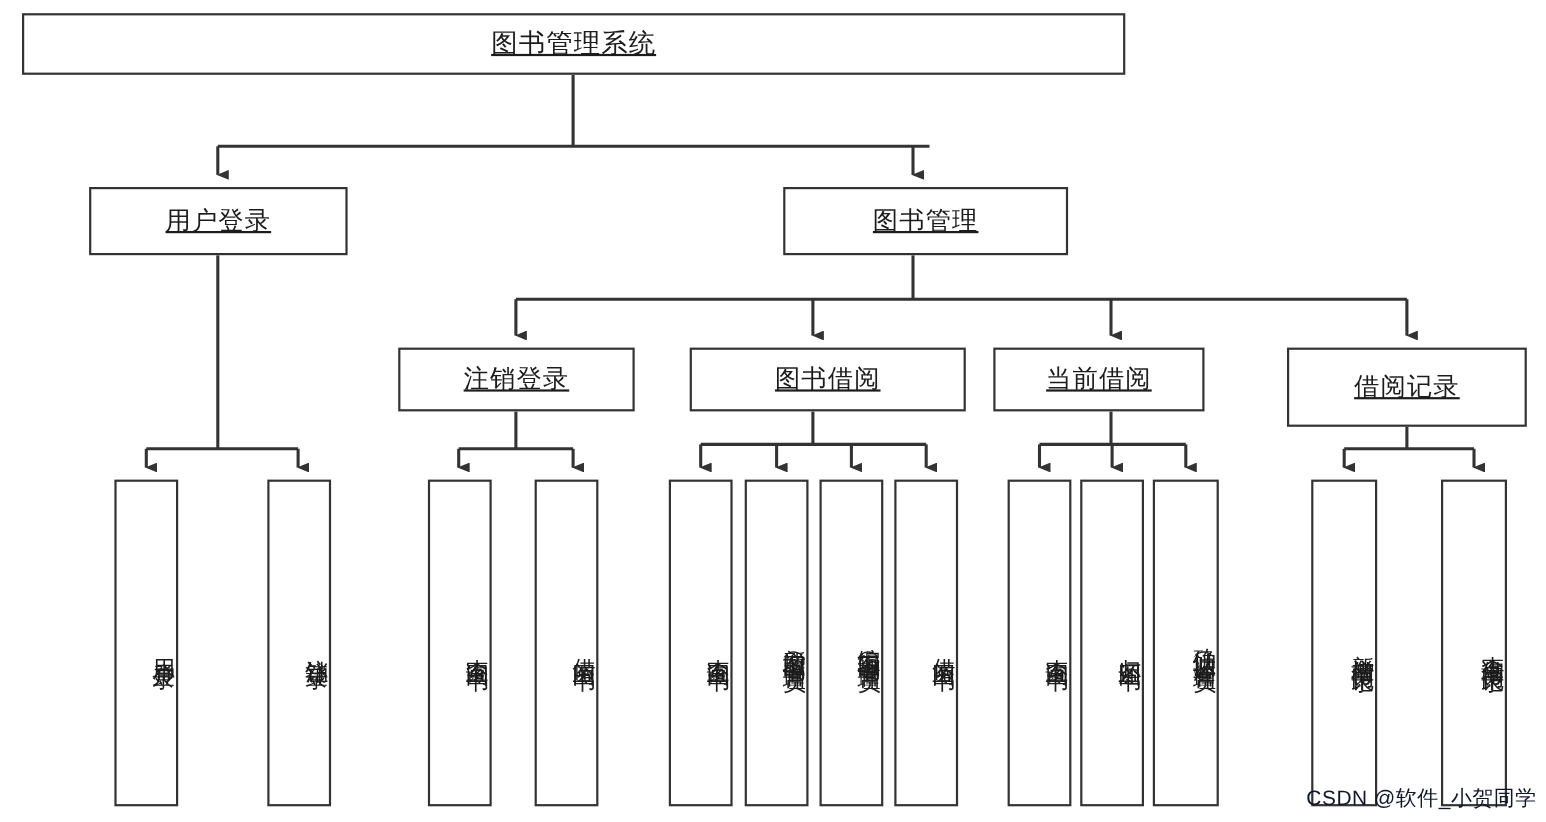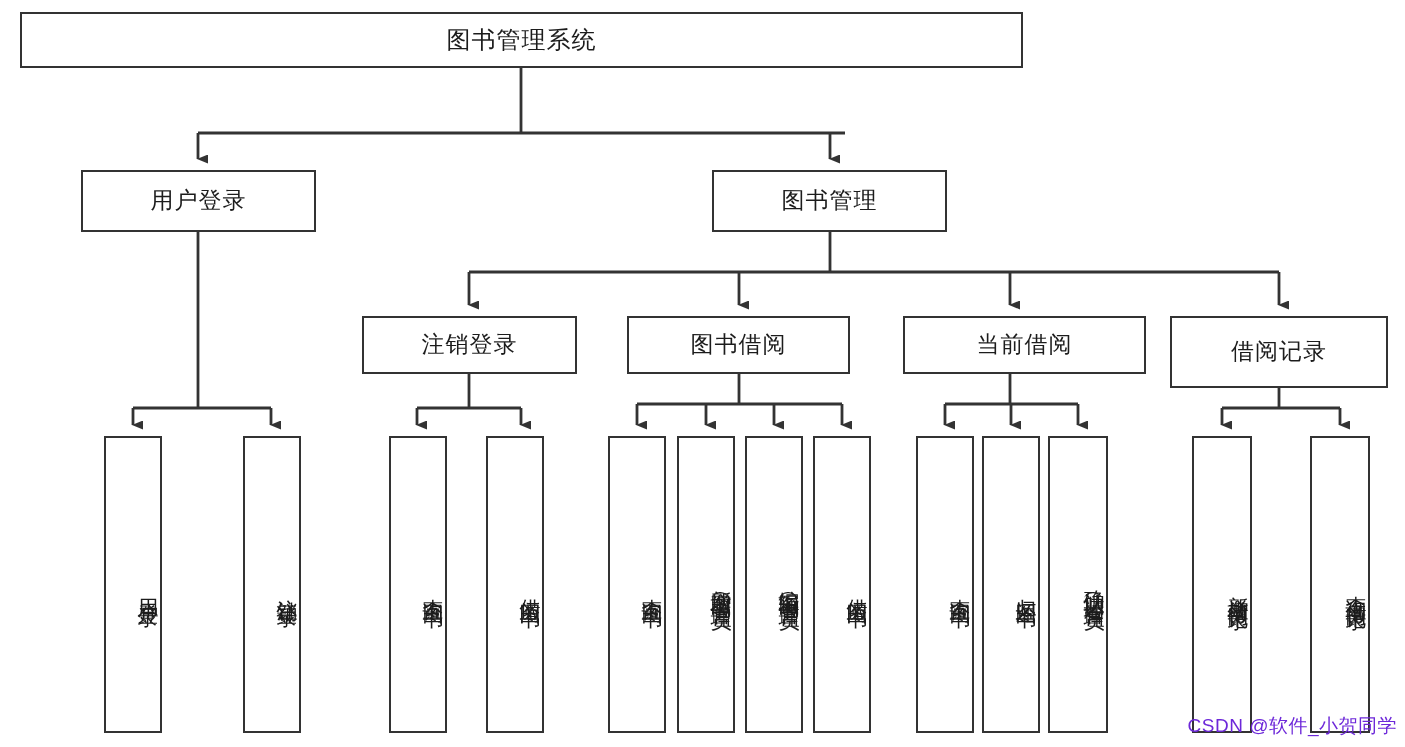--- a/index.html
+++ b/index.html
@@ -34,20 +34,21 @@
     display: flex;
     align-items: center;
     justify-content: center;
     text-align: center;
     color: #1c1c1c;
     line-height: 1.18;
   }
   .node.horizontal {
     font-size: 23px;
     letter-spacing: 1px;
+    text-decoration: underline;
   }
   .node.root {
     font-size: 24px;
   }
   .node.vertical {
     writing-mode: vertical-rl;
     text-orientation: upright;
     font-size: 21px;
     letter-spacing: 3px;
     align-items: flex-start;
@@ -59,21 +60,21 @@
     padding-top: 4px;
   }
   .node-label {
     display: block;
   }
   .watermark {
     position: absolute;
     right: 8px;
     bottom: 8px;
     font-size: 19px;
-    color: #6d28d9;
+    color: #0f172a;
     letter-spacing: 0.5px;
     white-space: nowrap;
     pointer-events: none;
   }
 </style>
 </head>
 <body>
 
 <div id="diagram-root">
 
@@ -127,31 +128,31 @@
     </g>
   </svg>
 
   <div class="node root horizontal" style="left:20px; top:12px; width:1003px; height:56px;">
     <span class="node-label">图书管理系统</span>
   </div>
 
   <div class="node horizontal" style="left:81px; top:170px; width:235px; height:62px;">
     <span class="node-label">用户登录</span>
   </div>
-  <div class="node horizontal" style="left:712px; top:170px; width:235px; height:62px;text-align:center;">
+  <div class="node horizontal" style="left:712px; top:170px; width:259px; height:62px;text-align:center;">
     <span class="node-label">图书管理</span>
   </div>
 
   <div class="node horizontal" style="left:362px; top:316px; width:215px; height:58px;">
     <span class="node-label">注销登录</span>
   </div>
-  <div class="node horizontal" style="left:627px; top:316px; width:223px; height:58px;">
+  <div class="node horizontal" style="left:627px; top:316px; width:251px; height:58px;">
     <span class="node-label">图书借阅</span>
   </div>
-  <div class="node horizontal" style="left:903px; top:316px; width:243px; height:58px;">
+  <div class="node horizontal" style="left:903px; top:316px; width:192px; height:58px;">
     <span class="node-label">当前借阅</span>
   </div>
   <div class="node horizontal" style="left:1170px; top:316px; width:218px; height:72px;">
     <span class="node-label">借阅记录</span>
   </div>
 
   <div class="node vertical" style="left:104px; top:436px; width:58px; height:297px;">
     <span class="node-label">用户登录</span>
   </div>
   <div class="node vertical" style="left:243px; top:436px; width:58px; height:297px;">

